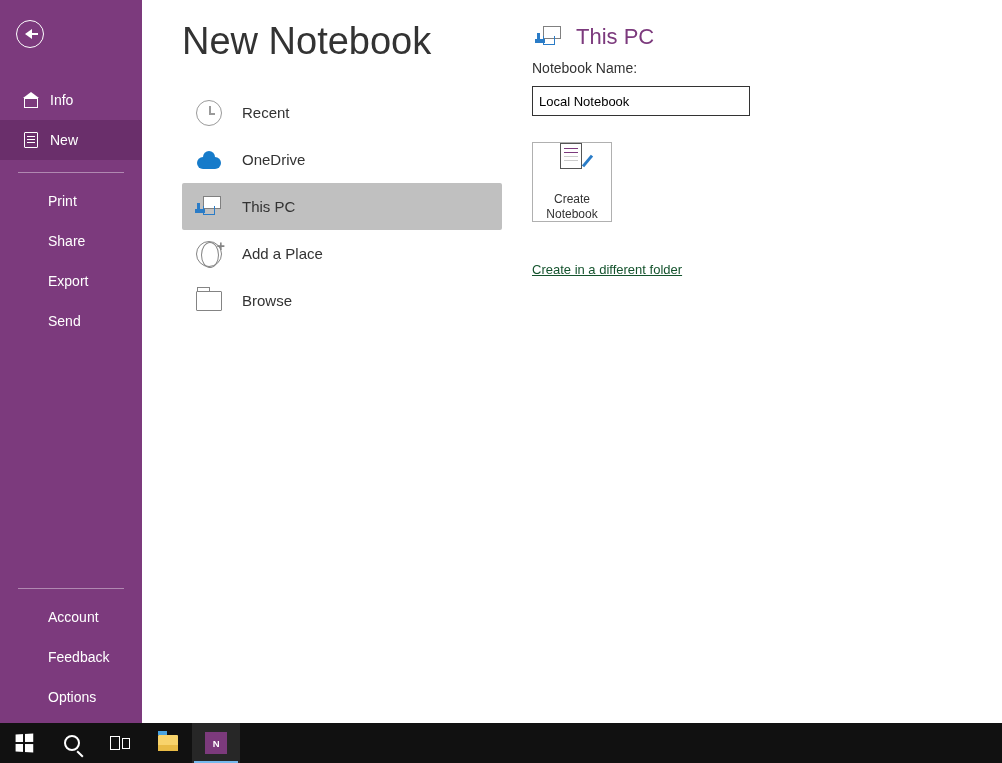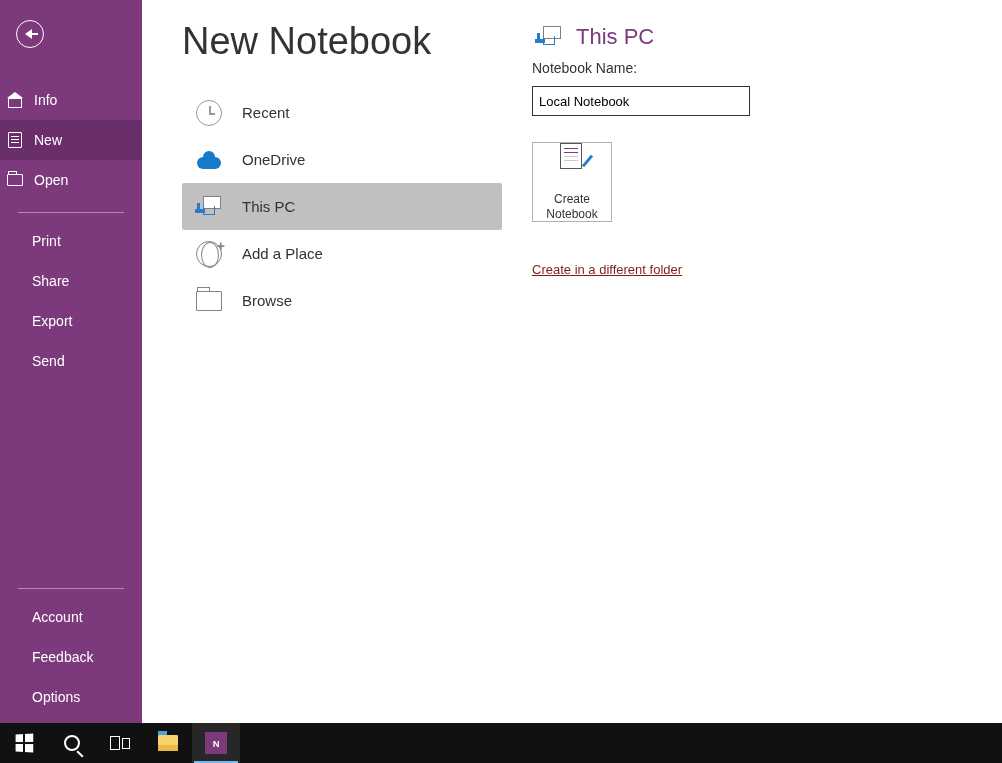--- a/index.html
+++ b/index.html
@@ -22,21 +22,21 @@
   .close-x { font-size:16px; }
 
   .body-area { flex: 1; display: flex; min-height: 0; }
 
   
   .sidebar { width: 142px; background: #7c3a7d; color: #fff; display:flex; flex-direction:column; }
   .back-row { height: 80px; display:flex; align-items:flex-start; padding: 20px 0 0 16px; }
   .back-btn { width:28px; height:28px; border:1.5px solid #fff; border-radius:50%; display:flex; align-items:center; justify-content:center; cursor:pointer; }
   .back-arrow { width:0; height:0; border-top:5px solid transparent; border-bottom:5px solid transparent; border-right:7px solid #fff; margin-right:4px; position:relative; }
   .back-arrow::after { content:""; position:absolute; left:5px; top:-1px; width:8px; height:2px; background:#fff; }
-  .side-item { display:flex; align-items:center; gap:10px; padding: 0 6px; height:40px; font-size:14px; cursor:pointer; }
+  .side-item { display:flex; align-items:center; gap:10px; padding: 0 22px; height:40px; font-size:14px; cursor:pointer; }
   .side-item.selected { background:#6a2f6b; }
   .side-icon { width:18px; height:18px; display:flex; align-items:center; justify-content:center; }
   .side-divider { border-top:1px solid rgba(255,255,255,.4); margin: 12px 18px 8px 18px; }
   .side-item .side-padleft { margin-left:26px; }
   .side-bottom { margin-top:auto; padding-bottom:6px;text-align:center; }
 
   
   .house-icon { width:16px;height:16px;position:relative;display:inline-block; }
   .house-icon::before { content:""; position:absolute; left:1px; bottom:0; width:12px; height:8px; border:1.5px solid #fff;}
   .house-icon::after { content:""; position:absolute; left:0; top:0; width:0; height:0; border-left:8px solid transparent; border-right:8px solid transparent; border-bottom:6px solid #fff; }
@@ -78,21 +78,21 @@
   .rc-header { display:flex; align-items:center; gap:10px; margin-bottom:6px; }
   .rc-title { color:#7c3a7d; font-size:22px; font-weight:400; }
   .rc-label { font-size:14px; color:#333; margin-top:2px; margin-bottom:10px; }
   .name-input { width:218px; height:24px; border:1.5px solid #333; font-family:inherit; font-size:13px; padding:14px 6px; }
   .create-btn { margin-top:26px; width:80px; height:80px; border:1px solid #b0b0b0; background:#fff; display:flex; flex-direction:column; align-items:center; justify-content:center; gap:26px; cursor:pointer; font-family:inherit; }
   .nb-icon { width:28px; height:28px; position:relative; }
   .nb-icon .sheet { width:22px; height:26px; border:1.5px solid #555; position:absolute; left:2px; top:0;}
   .nb-icon .sheet::after { content:""; position:absolute; top:4px; left:3px; width:14px; height:1px; background:#7c3a7d; box-shadow:0 4px 0 #7c3a7d, 0 8px 0 #ccc, 0 12px 0 #ccc;}
   .nb-icon .pen { position:absolute; right:-3px; bottom:-2px; width:3px; height:14px; background:#2a7cc7; transform:rotate(40deg); }
   .create-text { font-size:12px; line-height:1.2; text-align:center; color:#333;}
-  .diff-link { display:inline-block; margin-top:40px; font-size:13px; color:#7f1d1d; text-decoration:underline; cursor:pointer;}
+  .diff-link { display:inline-block; margin-top:40px; font-size:13px; color:#14532d; text-decoration:underline; cursor:pointer;}
 
   
   .taskbar { flex: 0 0 40px; background:#111; display:flex; align-items:stretch; }
   .task-btn { width:48px; display:flex; align-items:center; justify-content:center; cursor:pointer; position:relative; }
   .task-btn.active { background:#272727; }
   .task-btn.active::after { content:""; position:absolute; bottom:0; left:2px; right:2px; height:2px; background:#76b9ed; }
   .win-logo { width:18px; height:18px; display:grid; grid-template:1fr 1fr/1fr 1fr; gap:2px; transform:perspective(40px) rotateY(-12deg); }
   .win-logo div { background:#fff; }
   .search-ico { width:16px;height:16px; border:2px solid #fff; border-radius:50%; position:relative;}
   .search-ico::after { content:""; position:absolute; right:-6px; bottom:-6px; width:8px; height:2px; background:#fff; transform:rotate(45deg);}
@@ -126,26 +126,20 @@
             <span class="house-icon"></span>
           </span>
         <span>Info</span>
       </div>
       <div class="side-item selected">
         <span class="side-icon">
             <span class="doc-icon-sm"></span>
           </span>
         <span>New</span>
       </div>
-      <div class="side-item">
-        <span class="side-icon">
-            <span class="open-icon"></span>
-          </span>
-        <span>Open</span>
-      </div>
       <div class="side-divider"></div>
       <div class="side-item">
           <span class="side-padleft">Print</span>
         </div>
       <div class="side-item">
           <span class="side-padleft">Share</span>
         </div>
       <div class="side-item">
           <span class="side-padleft">Export</span>
         </div>

